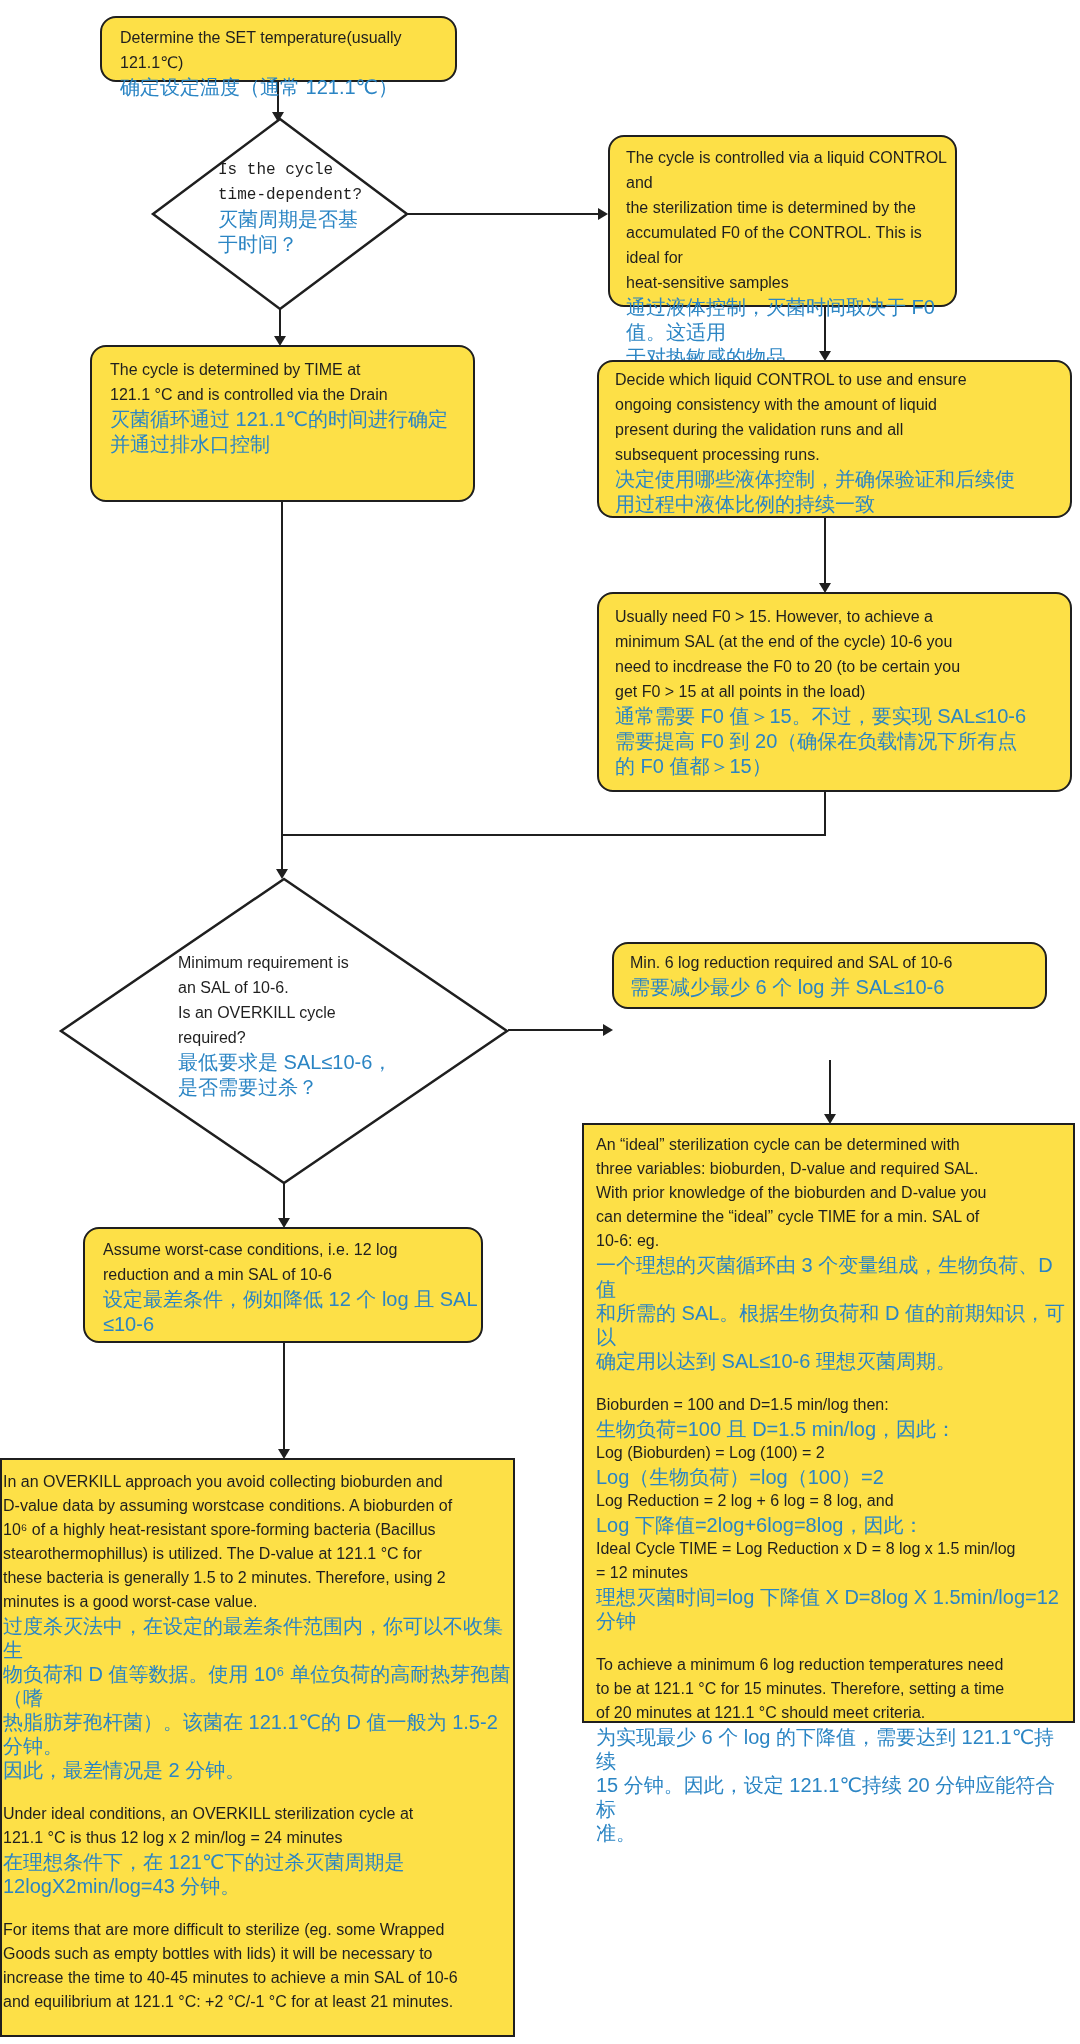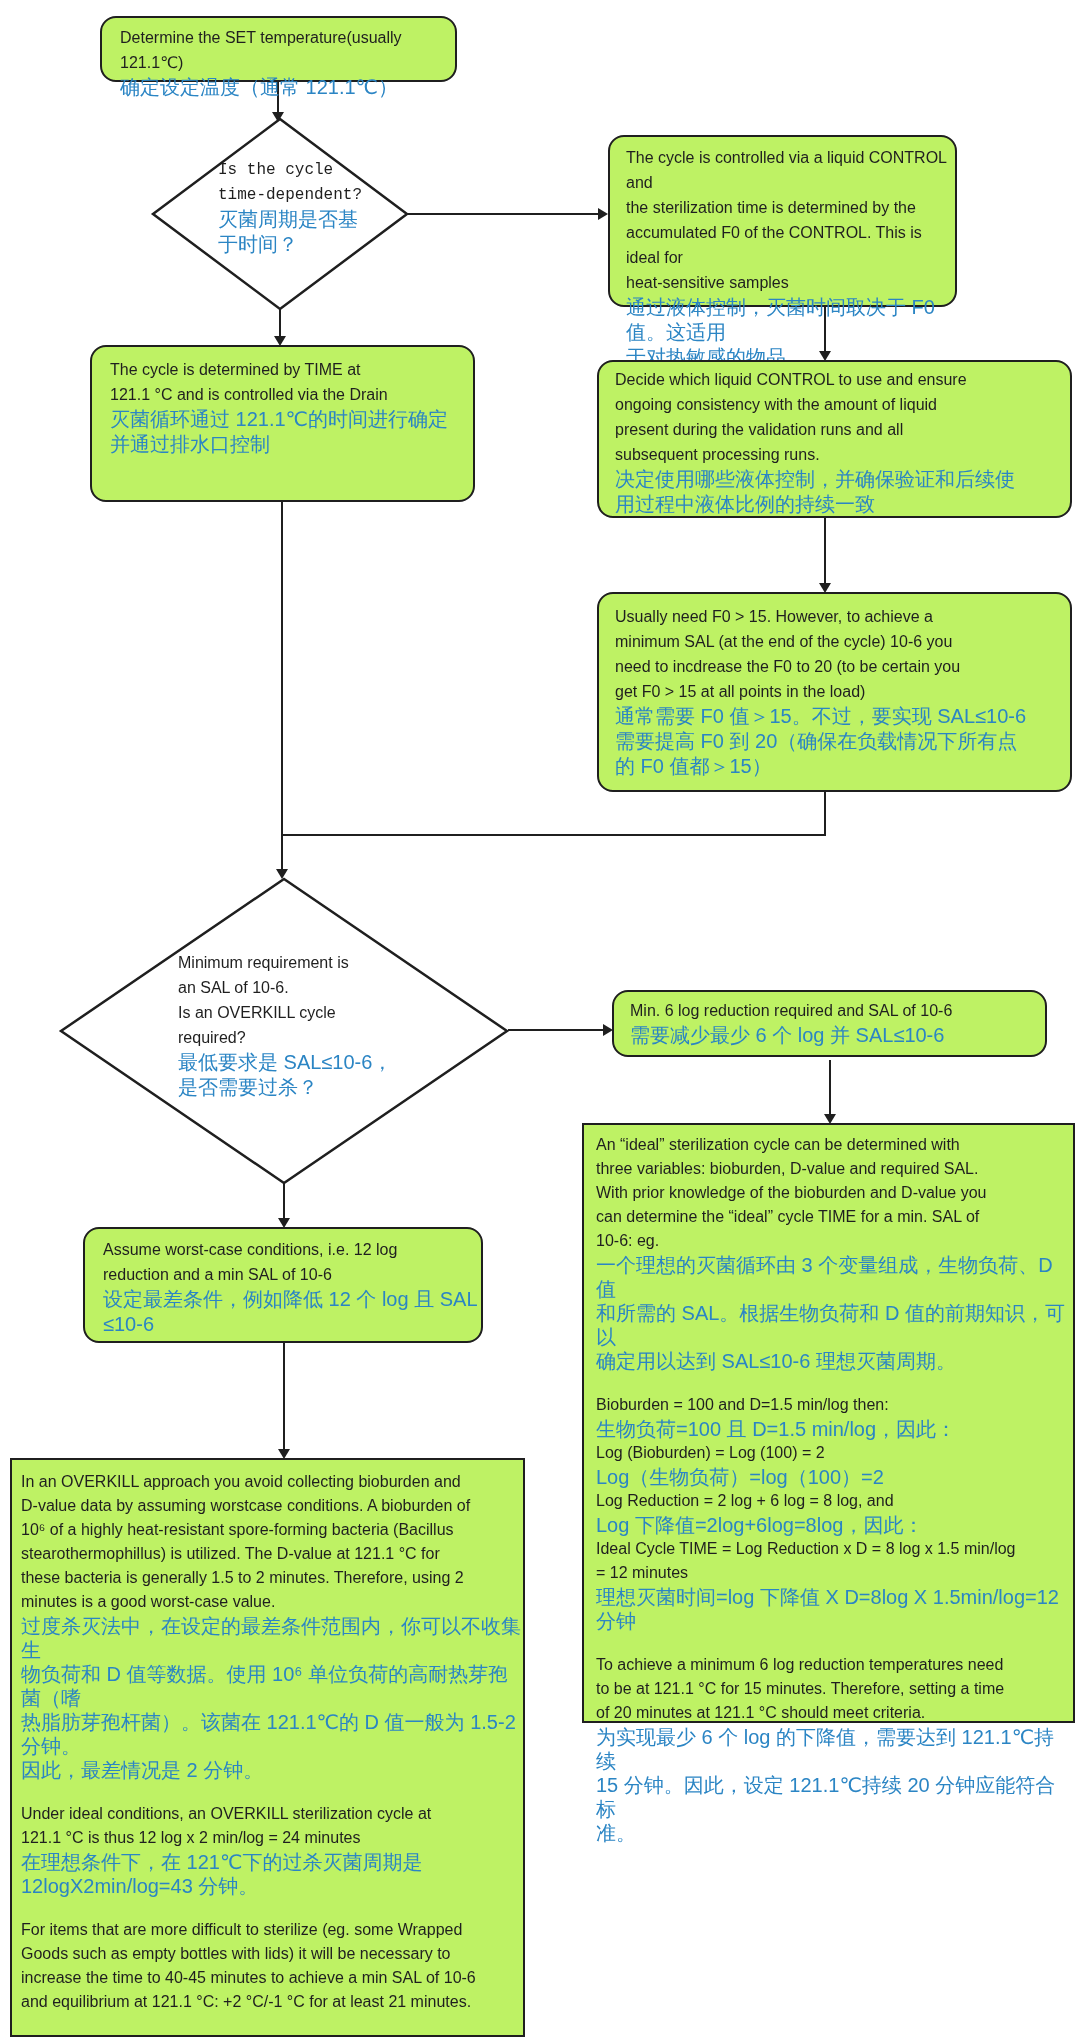--- a/index.html
+++ b/index.html
@@ -1,21 +1,21 @@
 <!DOCTYPE html>
 <html><head>
 <meta charset="utf-8">
 <style>
   html,body{margin:0;padding:0;background:#ffffff;}
   #canvas{
     position:relative;width:1080px;height:2044px;background:#ffffff;
     font-family:"Liberation Sans","DejaVu Sans",sans-serif;
     color:#1f1f1f;
   }
-  .node{position:absolute;background:#bef264;border:2px solid #1f1f1f;box-sizing:border-box;}
+  .node{position:absolute;background:#fde047;border:2px solid #1f1f1f;box-sizing:border-box;}
   .round{border-radius:16px;border-width:2.5px;}
   .sharp{border-radius:0;}
   .txt{white-space:pre-line;}
   .en{font-size:16px;line-height:25px;color:#1f1f1f;}
   .cn{font-size:20px;line-height:25px;color:#2b85c4;}
   .big .en{line-height:24px;}
   .big .cn{line-height:24px;}
   .gap{height:20px;}
   .dtext{position:absolute;}
   .line{position:absolute;background:#1f1f1f;}
@@ -117,21 +117,21 @@
   </svg>
   <div class="dtext" style="left:178px;top:950px;width:225px;">
     <div class="txt en">Minimum requirement is
 an SAL of 10-6.
 Is an OVERKILL cycle
 required?</div>
     <div class="txt cn">最低要求是 SAL≤10-6，
 是否需要过杀？</div>
   </div>
 
-  <div class="node round" style="left:612px;top:990px;width:435px;height:67px;padding:6px 0 0 16px;">
+  <div class="node round" style="left:612px;top:942px;width:435px;height:67px;padding:6px 0 0 16px;">
     <div class="txt en">Min. 6 log reduction required and SAL of 10-6</div>
     <div class="txt cn">需要减少最少 6 个 log 并 SAL≤10-6</div>
   </div>
 
   <div class="node round" style="left:83px;top:1227px;width:400px;height:116px;padding:8px 0 0 18px;">
     <div class="txt en">Assume worst-case conditions, i.e. 12 log
 reduction and a min SAL of 10-6</div>
     <div class="txt cn">设定最差条件，例如降低 12 个 log 且 SAL
 ≤10-6</div>
   </div>
@@ -157,21 +157,21 @@
     <div class="txt cn">理想灭菌时间=log 下降值 X D=8log X 1.5min/log=12 分钟</div>
     <div class="gap"></div>
     <div class="txt en">To achieve a minimum 6 log reduction temperatures need
 to be at 121.1 °C for 15 minutes. Therefore, setting a time
 of 20 minutes at 121.1 °C should meet criteria.</div>
     <div class="txt cn">为实现最少 6 个 log 的下降值，需要达到 121.1℃持续
 15 分钟。因此，设定 121.1℃持续 20 分钟应能符合标
 准。</div>
   </div>
 
-  <div class="node sharp big" style="left:10px;top:1458px;width:515px;height:579px;padding:10px 0 0 9px;">
+  <div class="node sharp big" style="left:0;top:1458px;width:515px;height:579px;padding:10px 0 0 1px;">
     <div class="txt en">In an OVERKILL approach you avoid collecting bioburden and
 D-value data by assuming worstcase conditions. A bioburden of
 10⁶ of a highly heat-resistant spore-forming bacteria (Bacillus
 stearothermophillus) is utilized. The D-value at 121.1 °C for
 these bacteria is generally 1.5 to 2 minutes. Therefore, using 2
 minutes is a good worst-case value.</div>
     <div class="txt cn">过度杀灭法中，在设定的最差条件范围内，你可以不收集生
 物负荷和 D 值等数据。使用 10⁶ 单位负荷的高耐热芽孢菌（嗜
 热脂肪芽孢杆菌）。该菌在 121.1℃的 D 值一般为 1.5-2 分钟。
 因此，最差情况是 2 分钟。</div>

